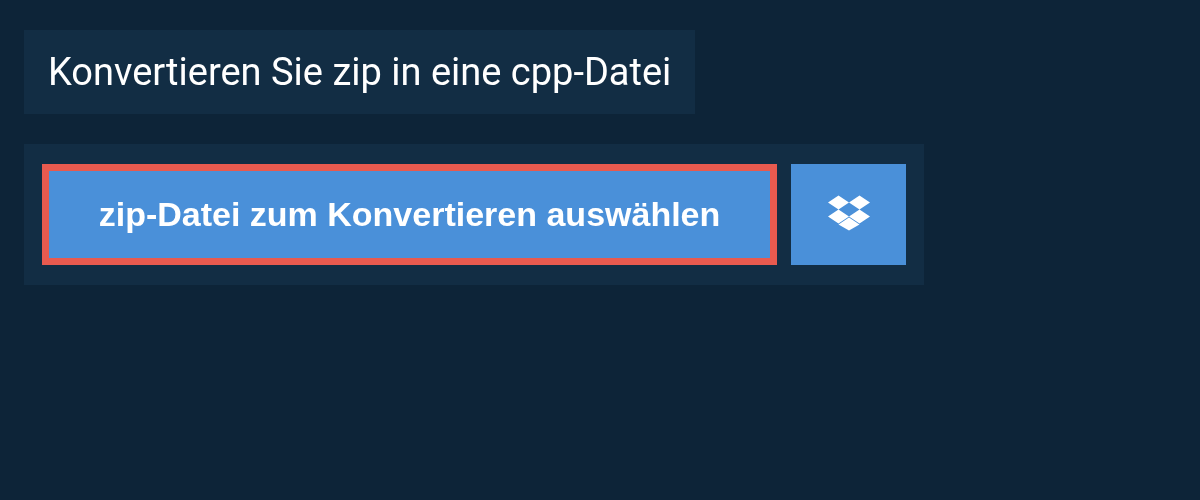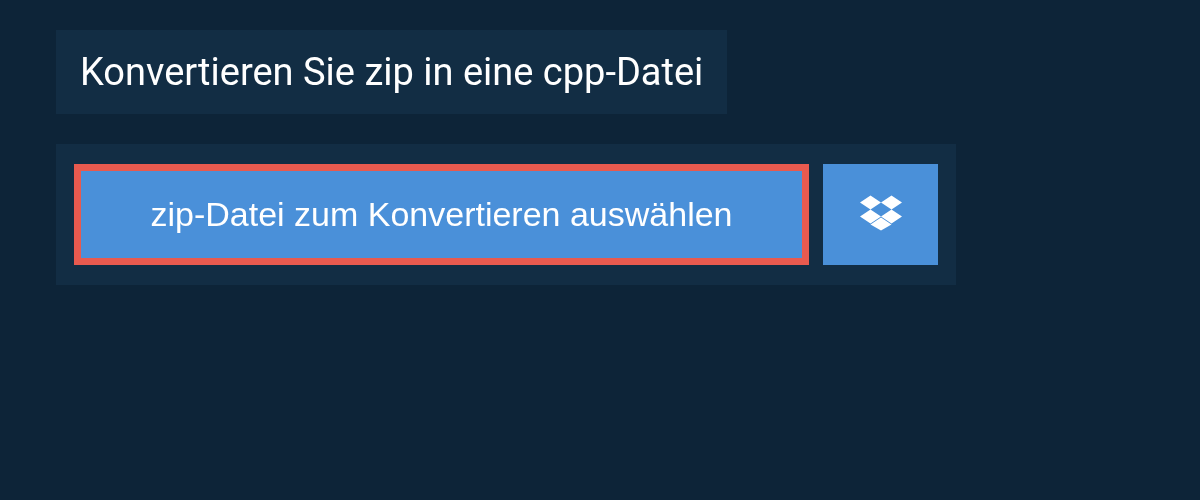--- a/index.html
+++ b/index.html
@@ -9,21 +9,20 @@
     }
     body {
       width: 1200px;
       height: 500px;
       background-color: #0d2438;
       font-family: -apple-system, BlinkMacSystemFont, "Segoe UI", Roboto, Helvetica, Arial, sans-serif;
       overflow: hidden;
     }
     .container {
       padding: 30px 24px;
-      margin-left: 32px;
     }
     .heading-bar {
       background-color: #122d44;
       padding: 20px 24px;
       display: inline-block;
       width: auto;
     }
     .heading-text {
       color: #ffffff;
       font-size: 38px;
@@ -36,21 +35,21 @@
       padding: 20px 18px;
       display: flex;
       gap: 14px;
       width: 900px;
     }
     .select-file-button {
       background-color: #4a90d9;
       border: 7px solid #e85a4f;
       color: #ffffff;
       font-size: 34px;
-      font-weight: 400;
+      font-weight: 700;
       padding: 24px 40px;
       cursor: pointer;
       flex: 1;
       display: flex;
       align-items: center;
       justify-content: center;
       white-space: nowrap;
     }
     .dropbox-button {
       background-color: #4a90d9;

